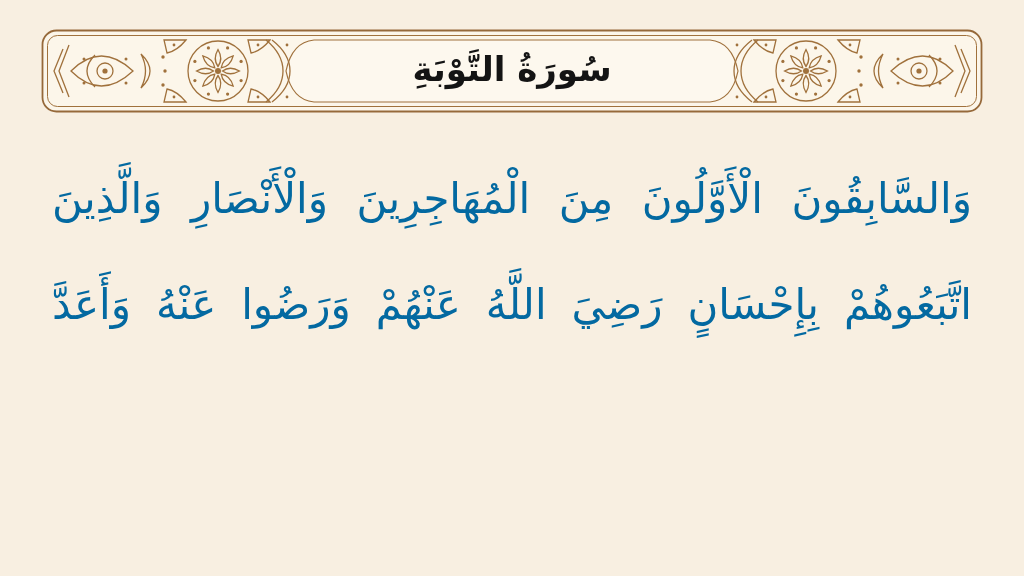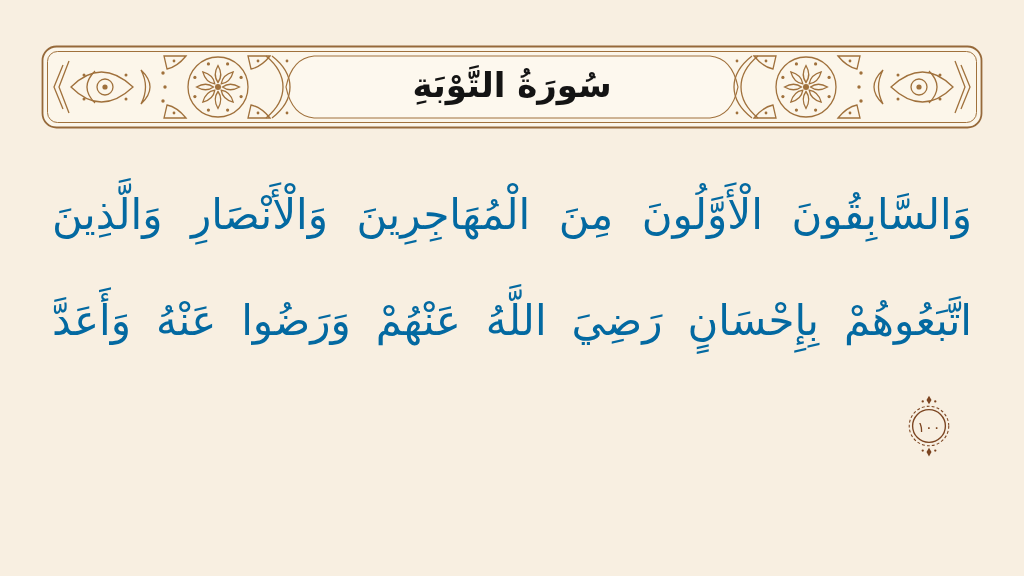--- a/index.html
+++ b/index.html
@@ -3,21 +3,21 @@
 <meta charset="utf-8">
 <style>
   html,body{margin:0;padding:0;}
   body{
     width:1024px;height:576px;
     background:#f8efe1;
     font-family:"DejaVu Sans", sans-serif;
     overflow:hidden;
     position:relative;
   }
-  .page{position:absolute;inset:0;margin-top:16px;}
+  .page{position:absolute;inset:0;}
   
   .header{
     position:absolute;left:40px;top:28px;width:944px;height:86px;
   }
   .header svg{position:absolute;left:0;top:0;}
   .title{
     position:absolute;left:50%;top:50%;
     transform:translate(-50%,-54%);
     font-size:34px;color:#141414;font-weight:bold;
     white-space:nowrap;
@@ -121,28 +121,16 @@
       <path d="M274 12 L670 12 Q692 14 698 43 Q692 72 670 74 L274 74 Q252 72 246 43 Q252 14 274 12 Z" fill="#fdf8ee" stroke="#a0713c" stroke-width="1.2"></path>
       <use href="#ornL"></use>
       <use href="#ornL" transform="translate(944,0) scale(-1,1)"></use>
     </svg>
     <div class="title">سُورَةُ التَّوْبَةِ</div>
   </div>
 
   <div class="verse">
     <div class="vline">وَالسَّابِقُونَ الْأَوَّلُونَ مِنَ الْمُهَاجِرِينَ وَالْأَنْصَارِ وَالَّذِينَ</div>
     <div class="vline">اتَّبَعُوهُمْ بِإِحْسَانٍ رَضِيَ اللَّهُ عَنْهُمْ وَرَضُوا عَنْهُ وَأَعَدَّ</div>
-    <div class="vline last"><span class="marker">
-        <svg width="54" height="64" viewBox="0 0 56 66">
-          <circle cx="28" cy="33" r="17" fill="none" stroke="#7b4420" stroke-width="1.4"></circle>
-          <circle cx="28" cy="33" r="20.5" fill="none" stroke="#7b4420" stroke-width="1.1" stroke-dasharray="3 2.2"></circle>
-          <path d="M28 1.5 L30.6 6 L28 10.5 L25.4 6 Z" fill="#7b4420"></path>
-          <circle cx="21.5" cy="7.5" r="1.2" fill="#7b4420"></circle>
-          <circle cx="34.5" cy="7.5" r="1.2" fill="#7b4420"></circle>
-          <path d="M28 55.5 L30.6 60 L28 64.5 L25.4 60 Z" fill="#7b4420"></path>
-          <circle cx="21.5" cy="58.5" r="1.2" fill="#7b4420"></circle>
-          <circle cx="34.5" cy="58.5" r="1.2" fill="#7b4420"></circle>
-          <text x="28" y="39" text-anchor="middle" fill="#7b4420">١٠٠</text>
-        </svg>
-    </span></div>
+    <div class="vline last"></div>
   </div>
 
 </div>
 
 </body></html>

